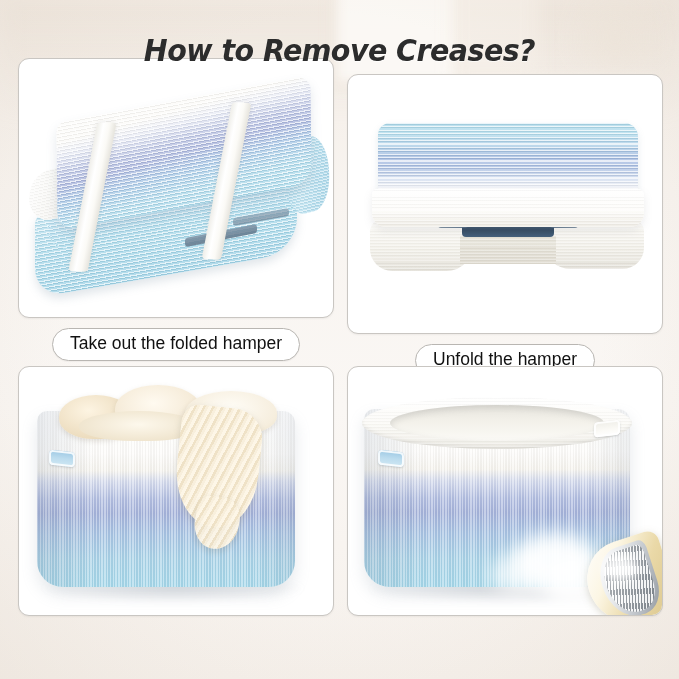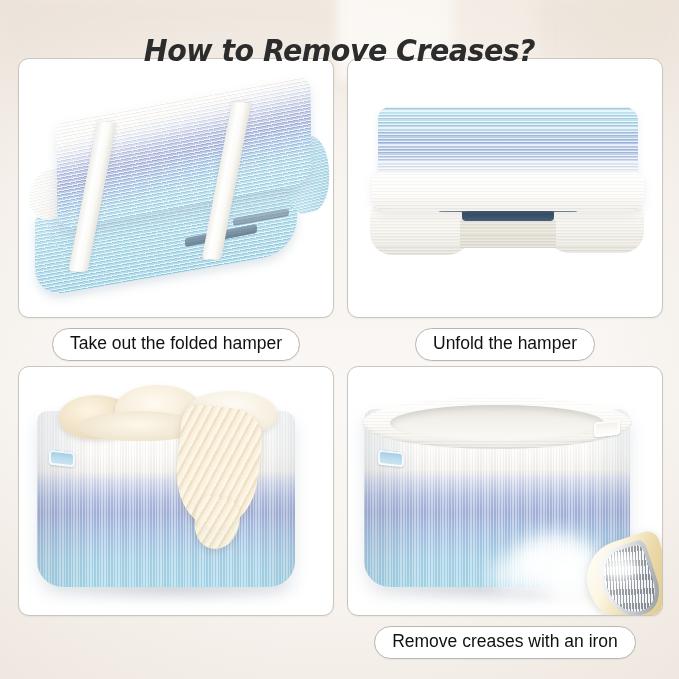--- a/index.html
+++ b/index.html
@@ -37,21 +37,21 @@
     letter-spacing:-0.6px;color:#2c2c2c;
     font-family:"DejaVu Sans","Liberation Sans",sans-serif;
     transform:scaleX(.92);transform-origin:50% 50%;
     text-shadow:0 1px 0 rgba(255,255,255,.65);
   }
 
   
   #grid{position:absolute;left:0;top:0;width:679px;height:679px;z-index:4;}
   .cell{position:absolute;}
   .cell.c1{left:18px;top:58px;}
-  .cell.c2{left:347px;top:58px;}
+  .cell.c2{left:347px;top:74px;}
   .cell.c3{left:18px;top:366px;}
   .cell.c4{left:347px;top:366px;}
 
   .photo{
     position:relative;width:314px;height:258px;
     background:#fff;border:1px solid #c9c6c2;border-radius:11px;
     overflow:hidden;
     box-shadow:0 1px 2px rgba(0,0,0,.05);
   }
   .c3 .photo,.c4 .photo{height:248px;}
@@ -409,16 +409,15 @@
       <div class="iron-wrap">
         <div class="steam" style="left:-48px;top:18px;width:86px;height:56px;opacity:.95;"></div>
         <div class="steam" style="left:-20px;top:44px;width:66px;height:48px;opacity:.9;"></div>
         <div class="steam" style="left:-70px;top:40px;width:58px;height:40px;opacity:.7;"></div>
         <div class="iron-body"></div>
         <div class="iron-plate"></div>
         <div class="iron-ribs"></div>
         <div class="iron-hi"></div>
       </div>
     </div>
-    <div class="caption">Remove creases with an iron</div>
   </div>
 
 </div>
 
 </body></html>

